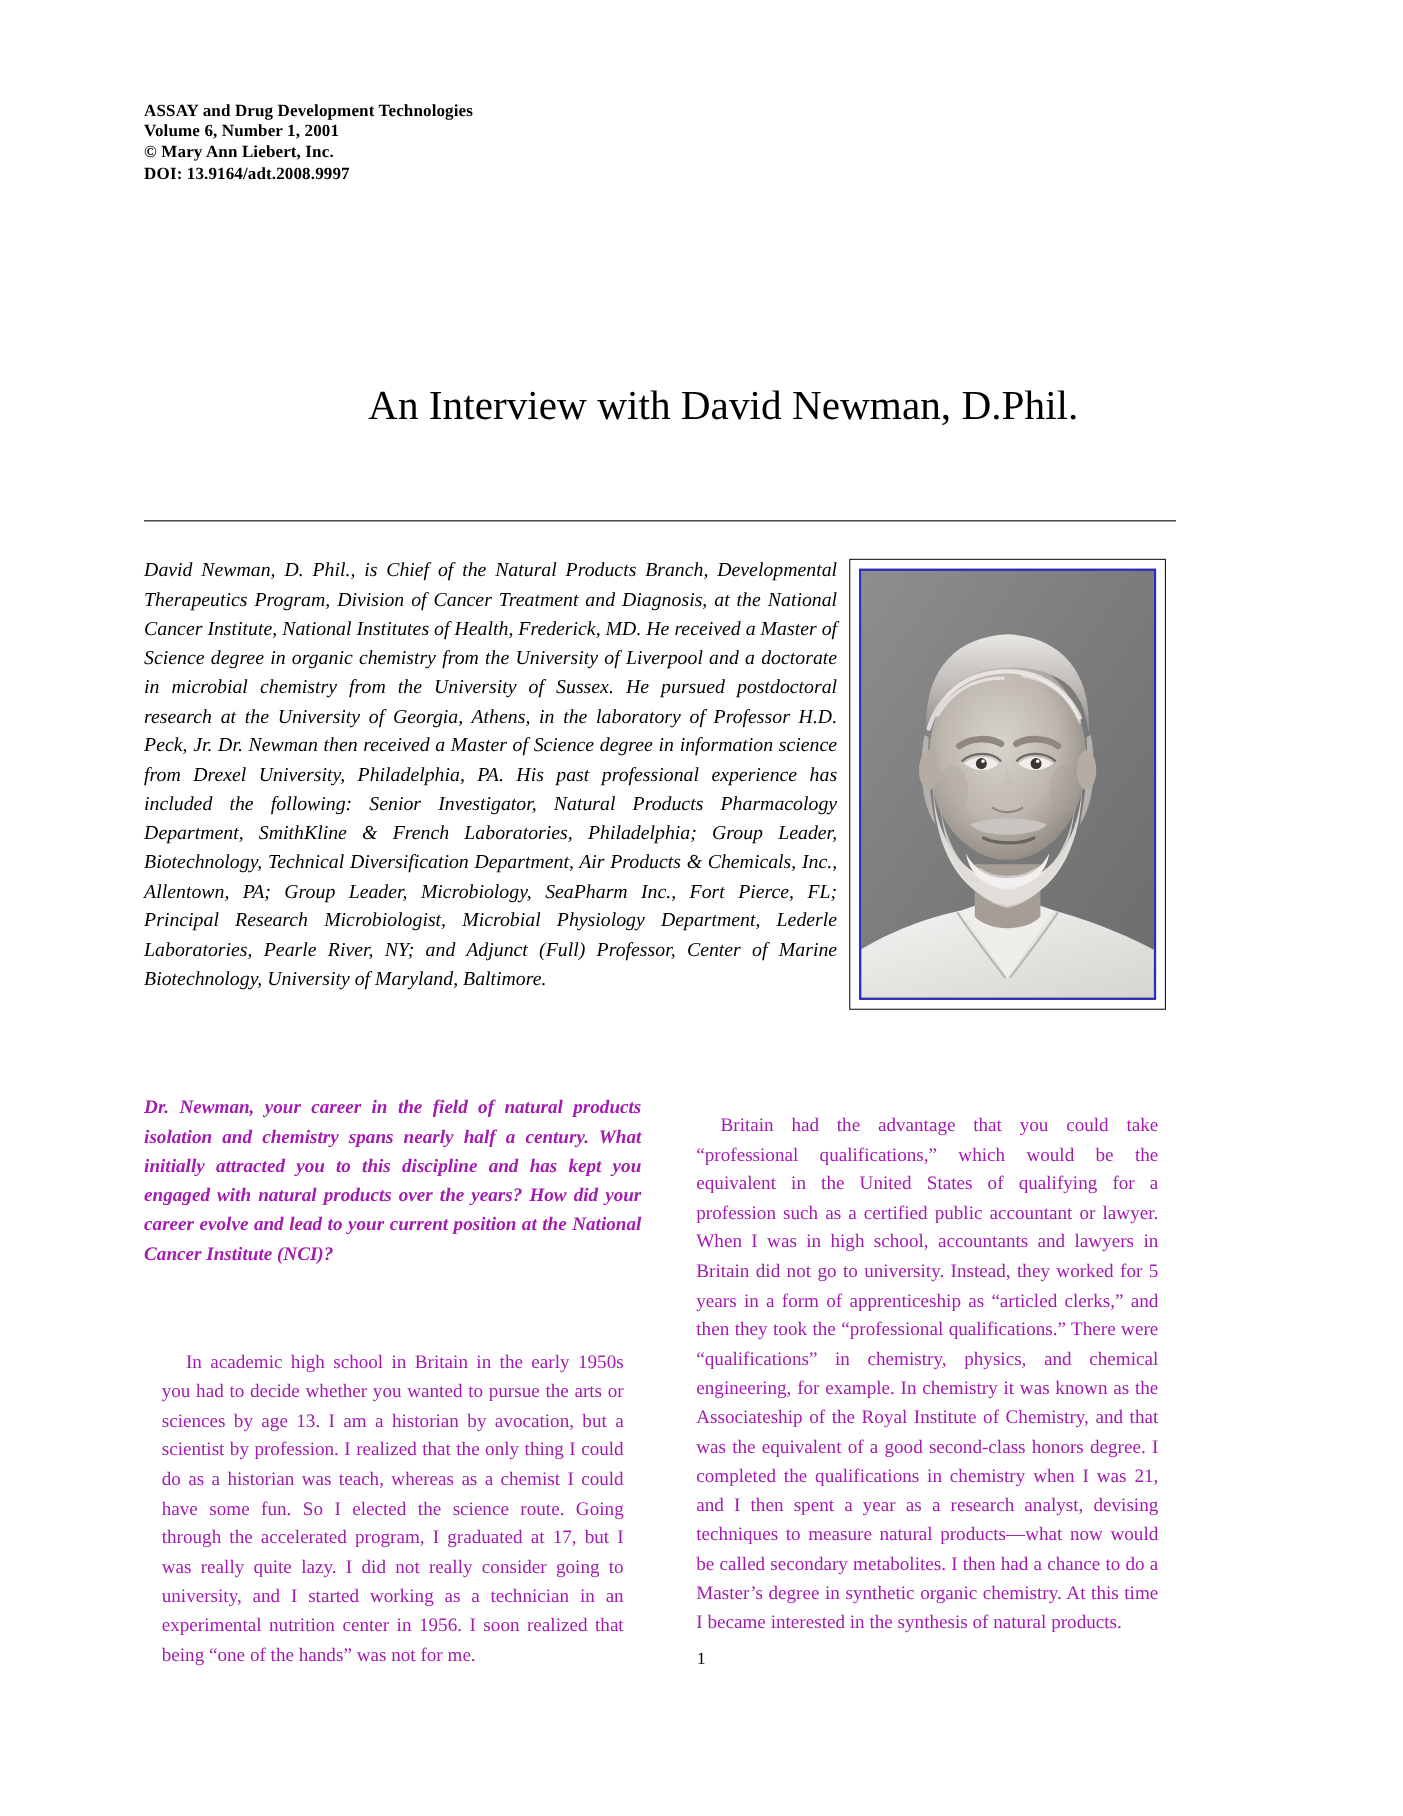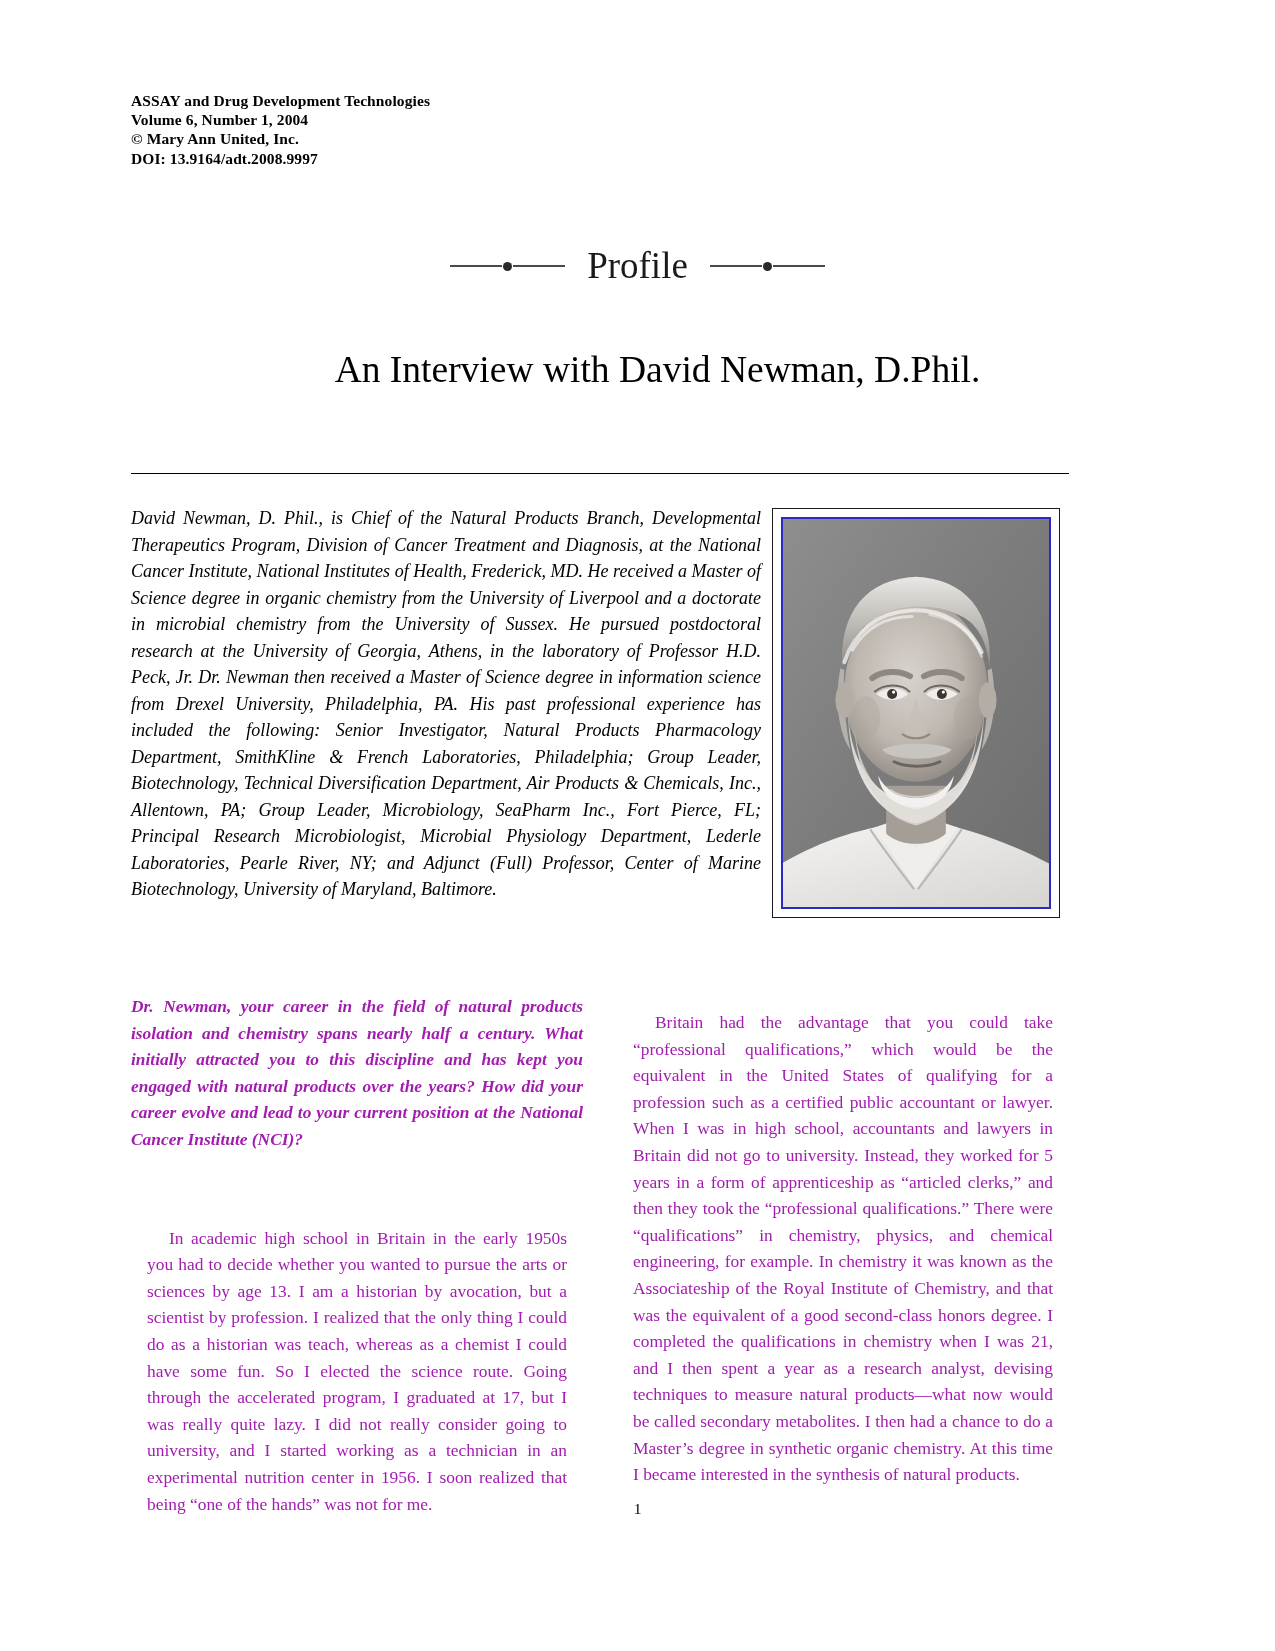--- a/index.html
+++ b/index.html
@@ -186,38 +186,25 @@
     color: #000;
   }
 </style>
 </head>
 <body>
 
 <div class="page">
 
   <div class="masthead">
     <div>ASSAY and Drug Development Technologies</div>
-    <div>Volume 6, Number 1, 2004</div>
-    <div>© Mary Ann United, Inc.</div>
+    <div>Volume 6, Number 1, 2001</div>
+    <div>© Mary Ann Liebert, Inc.</div>
     <div>DOI: 13.9164/adt.2008.9997</div>
   </div>
 
-  <div class="profile-heading">
-    <span class="orn">
-      <span class="rule"></span>
-      <span class="dot"></span>
-      <span class="rule"></span>
-    </span>
-    <span class="profile-word">Profile</span>
-    <span class="orn">
-      <span class="rule"></span>
-      <span class="dot"></span>
-      <span class="rule"></span>
-    </span>
-  </div>
 
   <h1 class="article-title">An Interview with David Newman, D.Phil.</h1>
 
 
   <div class="head-rule"></div>
 
   <div class="bio">David Newman, D. Phil., is Chief of the Natural Products Branch, Developmental Therapeutics Program, Division of Cancer Treatment and Diagnosis, at the National Cancer Institute, National Institutes of Health, Frederick, MD. He received a Master of Science degree in organic chemistry from the University of Liverpool and a doctorate in microbial chemistry from the University of Sussex. He pursued postdoctoral research at the University of Georgia, Athens, in the laboratory of Professor H.D. Peck, Jr. Dr. Newman then received a Master of Science degree in information science from Drexel University, Philadelphia, PA. His past professional experience has included the following: Senior Investigator, Natural Products Pharmacology Department, SmithKline &amp; French Laboratories, Philadelphia; Group Leader, Biotechnology, Technical Diversification Department, Air Products &amp; Chemicals, Inc., Allentown, PA; Group Leader, Microbiology, SeaPharm Inc., Fort Pierce, FL; Principal Research Microbiologist, Microbial Physiology Department, Lederle Laboratories, Pearle River, NY; and Adjunct (Full) Professor, Center of Marine Biotechnology, University of Maryland, Baltimore.</div>
 
   <div class="portrait-frame">
     <div class="portrait-inner">

